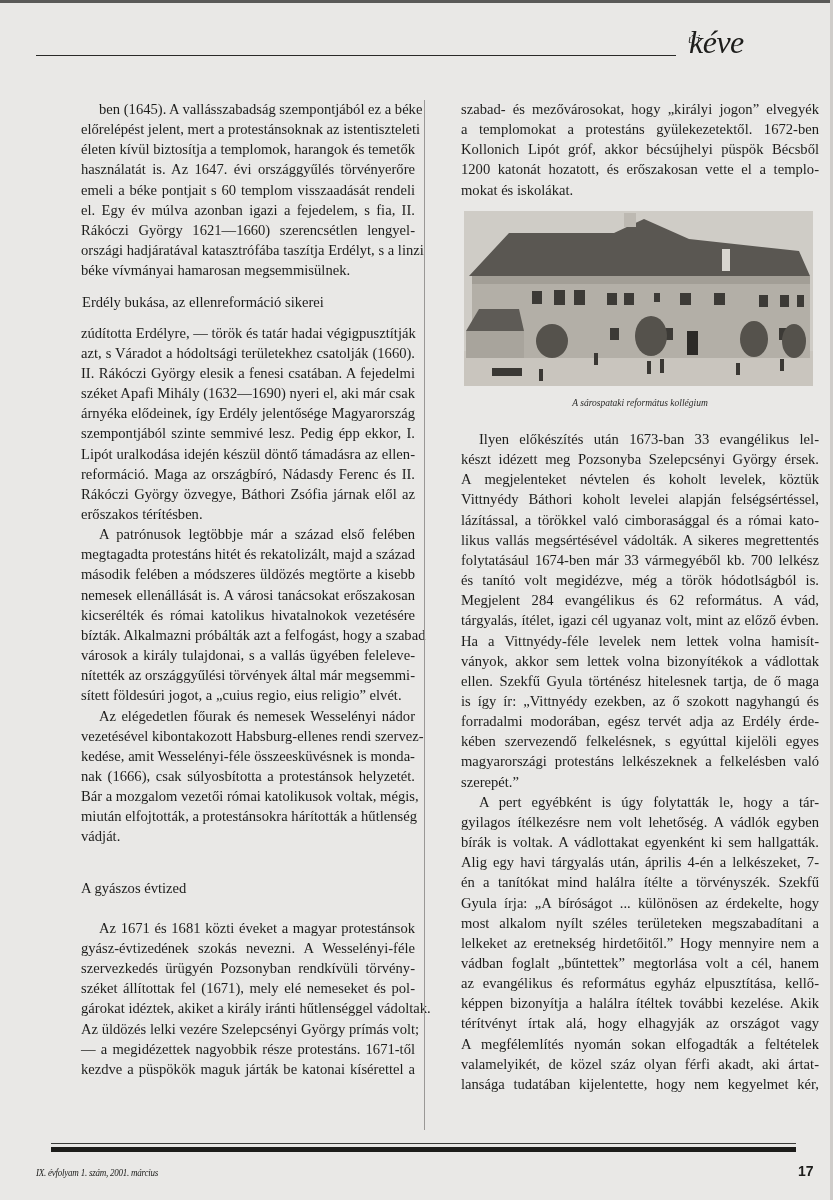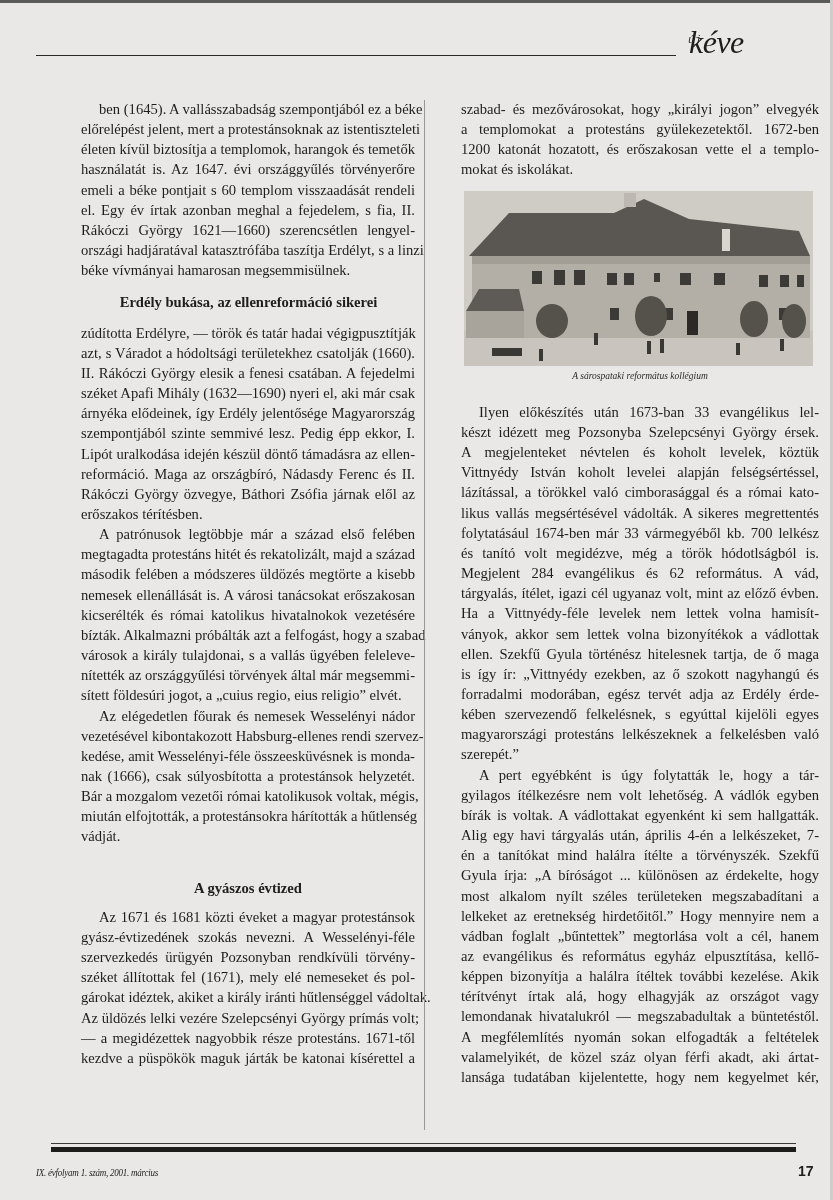--- a/index.html
+++ b/index.html
@@ -42,34 +42,34 @@
     .col-left { left: 81px; width: 334px; }
     .col-right { left: 461px; width: 358px; }
     .col-divider {
       position: absolute; left: 424px; top: 100px; width: 1px; height: 1030px;
       background: #9a9896;
     }
     .line { display: block; white-space: nowrap; text-align-last: justify; }
     .line.last { text-align-last: left; }
     .line.indent { padding-left: 18px; }
     .heading {
-      font-weight: bold; font-size: 14.6px;
-      display: block; white-space: nowrap; text-align: center;
+      font-weight: normal; font-size: 14.6px;
+      display: block; white-space: nowrap; text-align: left;
     }
     .h1 { margin-top: 12px; margin-bottom: 10px; padding-left: 1px; }
-    .h2 { margin-top: 31px; margin-bottom: 9px; }
+    .h2 { margin-top: 31px; margin-bottom: 20px; }
     .figure {
       position: relative; width: 349px; height: 175px; margin: 11px 0 0 3px;
       background: #d4d1cc;
       overflow: hidden;
     }
     .figure svg { display: block; }
     .caption {
       display: block; text-align: center; font-style: italic; font-size: 9.5px;
-      margin-bottom: 16px; color: #2a2a28;
+      margin-top: 7px; margin-bottom: 16px; color: #2a2a28;
     }
     .bottom-rule-thin {
       position: absolute; left: 51px; top: 1143px; width: 745px; height: 1px; background: #3a3a38;
     }
     .bottom-rule-thick {
       position: absolute; left: 51px; top: 1147px; width: 745px; height: 5px; background: #1d1d1b;
     }
     .footer-issue {
       position: absolute; left: 36px; top: 1166px;
       font-family: "Liberation Serif", serif; font-style: italic; font-size: 11px;
@@ -92,21 +92,21 @@
   <span class="big">kéve</span>
 </div>
 
 <div class="col col-left">
   <div>
       <span class="line indent">ben (1645). A vallásszabadság szempontjából ez a béke</span>
       <span class="line">előrelépést jelent, mert a protestánsoknak az istentiszteleti</span>
       <span class="line">életen kívül biztosítja a templomok, harangok és temetők</span>
       <span class="line">használatát is. Az 1647. évi országgyűlés törvényerőre</span>
       <span class="line">emeli a béke pontjait s 60 templom visszaadását rendeli</span>
-      <span class="line">el. Egy év írtak azonban meghal a fejedelem, s fia, II.</span>
+      <span class="line">el. Egy év múlva azonban igazi a fejedelem, s fia, II.</span>
       <span class="line">Rákóczi György 1621—1660) szerencsétlen lengyel-</span>
       <span class="line">országi hadjáratával katasztrófába taszítja Erdélyt, s a linzi</span>
       <span class="line last">béke vívmányai hamarosan megsemmisülnek.</span>
     </div>
   <span class="heading h1">Erdély bukása, az ellenreformáció sikerei</span>
   <div>
       <span class="line">zúdította Erdélyre, — török és tatár hadai végigpusztítják</span>
       <span class="line">azt, s Váradot a hódoltsági területekhez csatolják (1660).</span>
       <span class="line">II. Rákóczi György elesik a fenesi csatában. A fejedelmi</span>
       <span class="line">széket Apafi Mihály (1632—1690) nyeri el, aki már csak</span>
@@ -149,20 +149,21 @@
       <span class="line">kezdve a püspökök maguk járták be katonai kísérettel a</span>
     </div>
 </div>
 
 <div class="col-divider"></div>
 
 <div class="col col-right">
   <div>
       <span class="line">szabad- és mezővárosokat, hogy „királyi jogon” elvegyék</span>
       <span class="line">a templomokat a protestáns gyülekezetektől. 1672-ben</span>
+      <span class="line">Kollonich Lipót gróf, akkor bécsújhelyi püspök Bécsből</span>
       <span class="line">1200 katonát hozatott, és erőszakosan vette el a templo-</span>
       <span class="line last">mokat és iskolákat.</span>
     </div>
   <div class="figure">
     <svg width="349" height="175" viewBox="0 0 349 175">
       <rect x="0" y="0" width="349" height="175" fill="#cfccc6"></rect>
 
       <rect x="0" y="140" width="349" height="35" fill="#c9c5be"></rect>
 
       <polygon points="5,65 45,22 150,22 180,8 225,28 335,40 346,65" fill="#5a5752"></polygon>
@@ -210,21 +211,21 @@
         <rect x="75" y="158" width="4" height="12"></rect>
         <rect x="28" y="157" width="30" height="8"></rect>
       </g>
     </svg>
   </div>
   <span class="caption">A sárospataki református kollégium</span>
   <div>
       <span class="line indent">Ilyen előkészítés után 1673-ban 33 evangélikus lel-</span>
       <span class="line">készt idézett meg Pozsonyba Szelepcsényi György érsek.</span>
       <span class="line">A megjelenteket névtelen és koholt levelek, köztük</span>
-      <span class="line">Vittnyédy István koholt levelei alapján felségsértéssel,</span>
+      <span class="line">Vittnyédy Báthori koholt levelei alapján felségsértéssel,</span>
       <span class="line">lázítással, a törökkel való cimborasággal és a római kato-</span>
       <span class="line">likus vallás megsértésével vádolták. A sikeres megrettentés</span>
       <span class="line">folytatásául 1674-ben már 33 vármegyéből kb. 700 lelkész</span>
       <span class="line">és tanító volt megidézve, még a török hódotlságból is.</span>
       <span class="line">Megjelent 284 evangélikus és 62 református. A vád,</span>
       <span class="line">tárgyalás, ítélet, igazi cél ugyanaz volt, mint az előző évben.</span>
       <span class="line">Ha a Vittnyédy-féle levelek nem lettek volna hamisít-</span>
       <span class="line">ványok, akkor sem lettek volna bizonyítékok a vádlottak</span>
       <span class="line">ellen. Szekfű Gyula történész hitelesnek tartja, de ő maga</span>
       <span class="line">is így ír: „Vittnyédy ezekben, az ő szokott nagyhangú és</span>
@@ -239,21 +240,20 @@
       <span class="line">bírák is voltak. A vádlottakat egyenként ki sem hallgatták.</span>
       <span class="line">Alig egy havi tárgyalás után, április 4-én a lelkészeket, 7-</span>
       <span class="line">én a tanítókat mind halálra ítélte a törvényszék. Szekfű</span>
       <span class="line">Gyula írja: „A bíróságot ... különösen az érdekelte, hogy</span>
       <span class="line">most alkalom nyílt széles területeken megszabadítani a</span>
       <span class="line">lelkeket az eretnekség hirdetőitől.” Hogy mennyire nem a</span>
       <span class="line">vádban foglalt „bűntettek” megtorlása volt a cél, hanem</span>
       <span class="line">az evangélikus és református egyház elpusztítása, kellő-</span>
       <span class="line">képpen bizonyítja a halálra ítéltek további kezelése. Akik</span>
       <span class="line">térítvényt írtak alá, hogy elhagyják az országot vagy</span>
-      <span class="line">lemondanak hivatalukról — megszabadultak a büntetéstől.</span>
       <span class="line">A megfélemlítés nyomán sokan elfogadták a feltételek</span>
       <span class="line">valamelyikét, de közel száz olyan férfi akadt, aki ártat-</span>
       <span class="line">lansága tudatában kijelentette, hogy nem kegyelmet kér,</span>
     </div>
 </div>
 
 <div class="bottom-rule-thin"></div>
 <div class="bottom-rule-thick"></div>
 <div class="footer-issue">IX. évfolyam 1. szám, 2001. március</div>
 <div class="footer-page">17</div>

